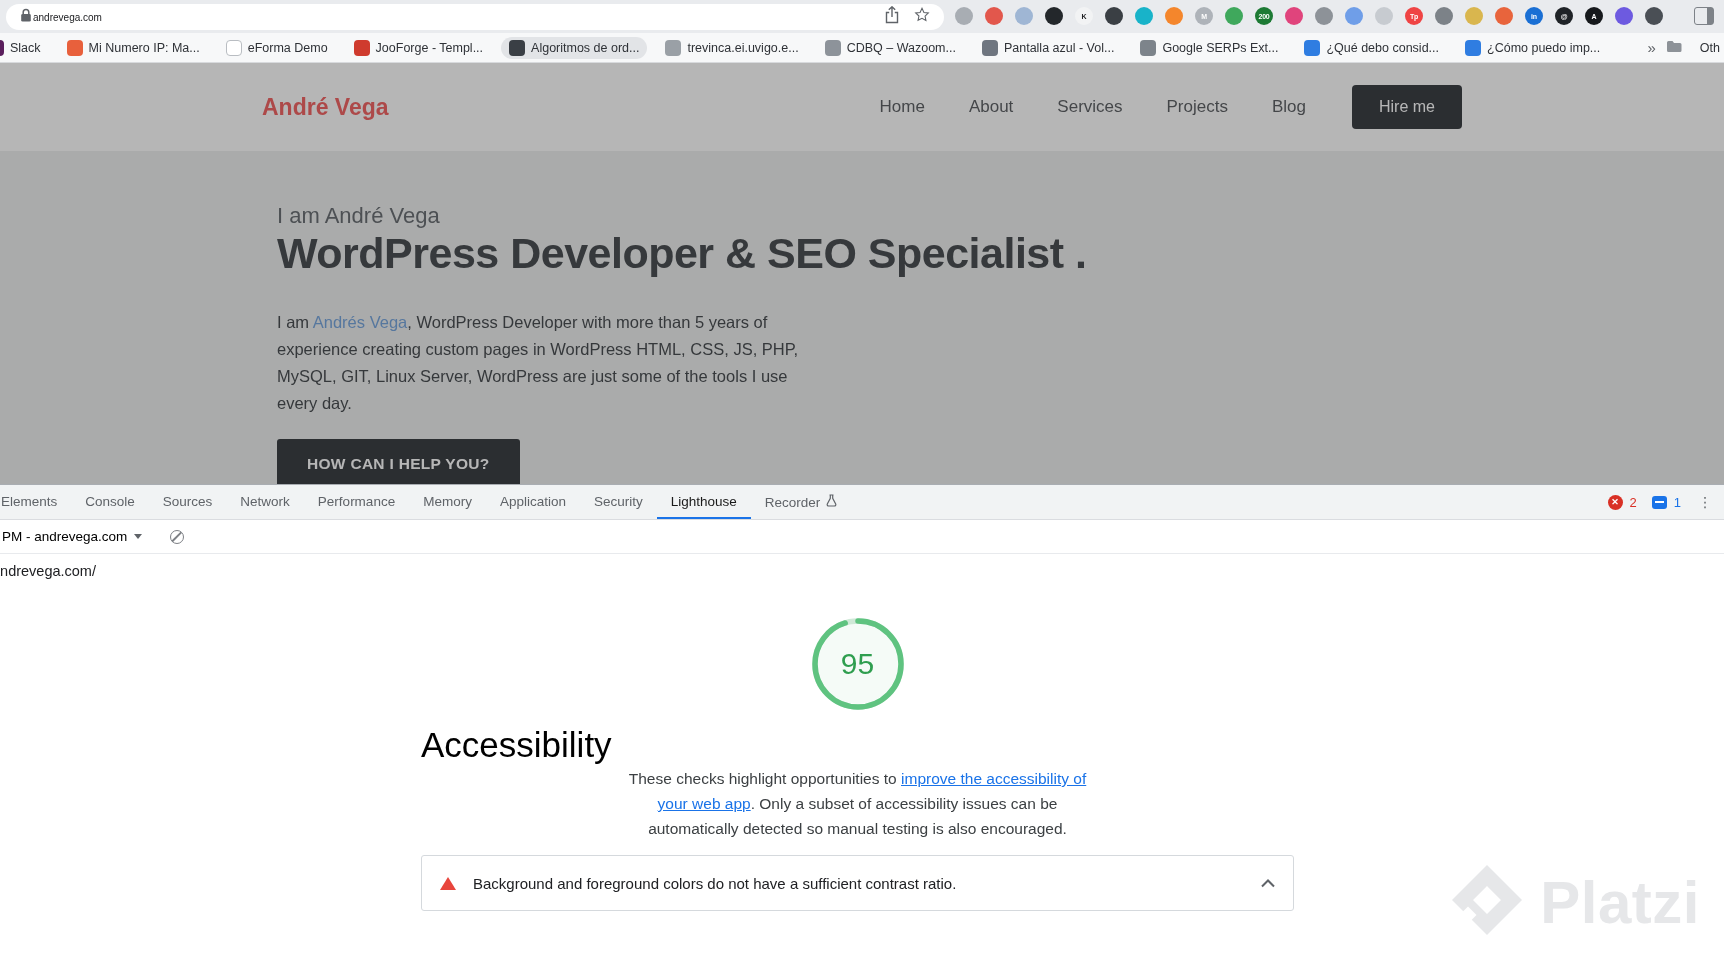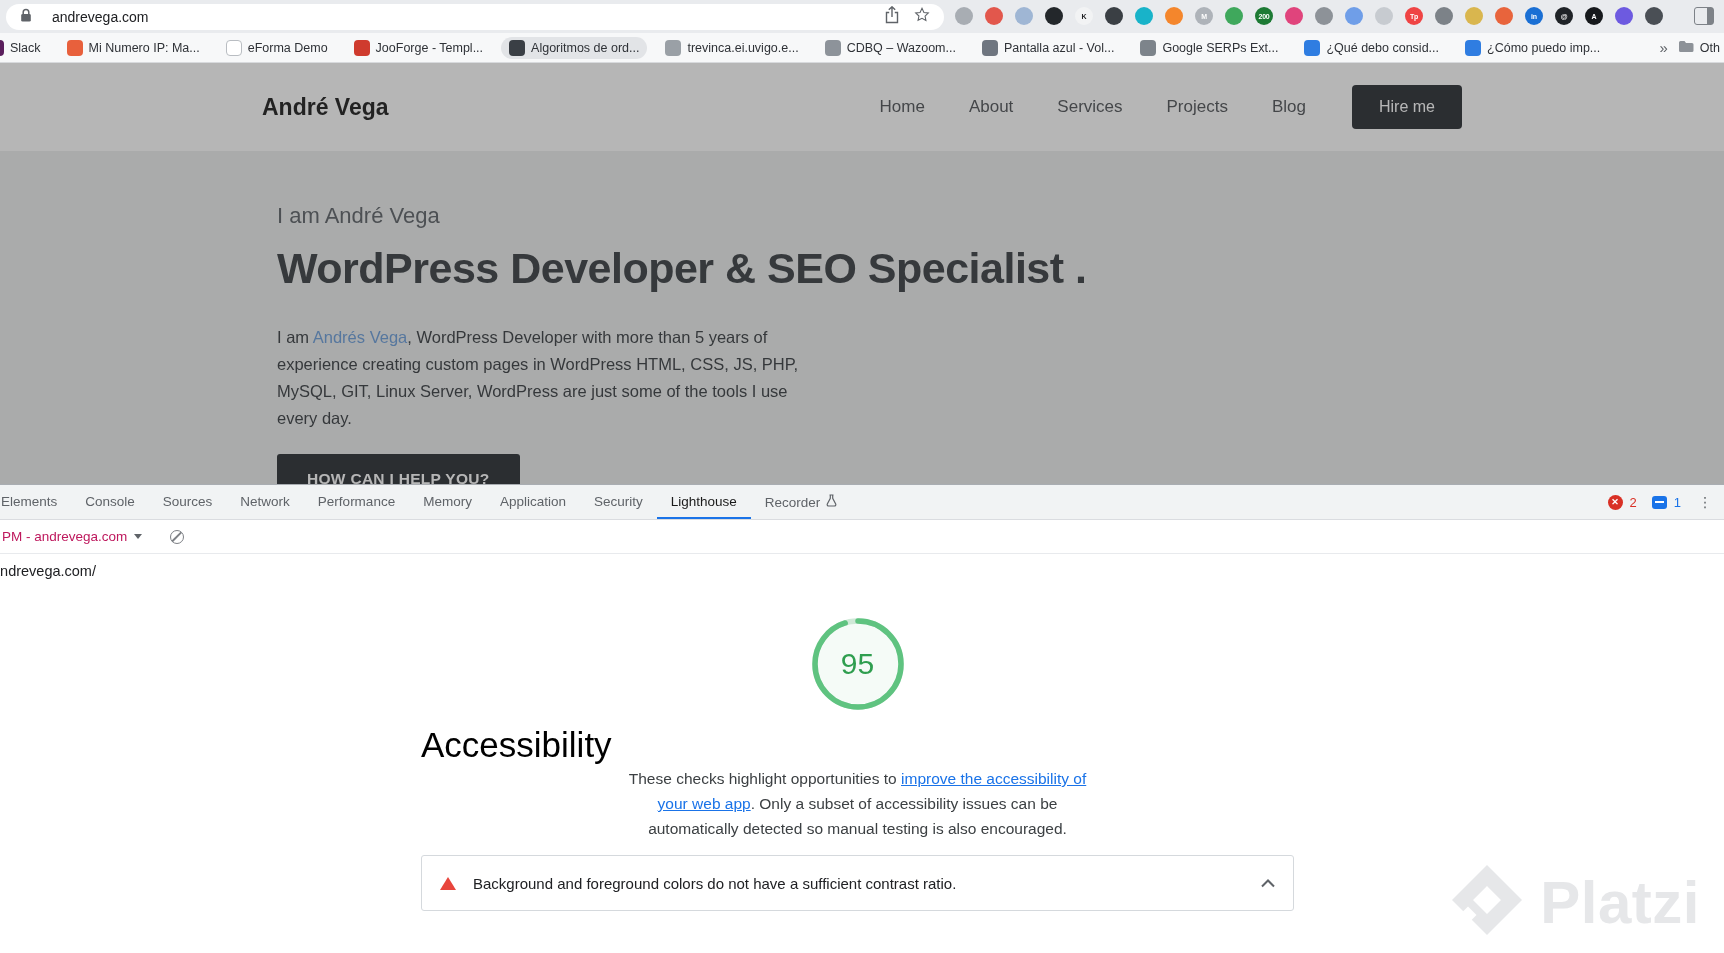--- a/index.html
+++ b/index.html
@@ -4,48 +4,48 @@
 <style>
   * { margin:0; padding:0; box-sizing:border-box; }
   html,body { width:1724px; height:953px; overflow:hidden; }
   body { font-family:"Liberation Sans", sans-serif; background:#fff; position:relative; }
   .screen { position:absolute; inset:0; }
 
   
   .addr-row { position:absolute; left:0; top:0; width:1724px; height:33px; background:#e9ebee; }
   .addr-pill { position:absolute; left:6px; top:4px; width:938px; height:26px; background:#fff; border-radius:13px;
                display:flex; align-items:center; padding:0 10px 0 14px; }
-  .url-text { font-size:14px; color:#202124; margin-left:20px; }
+  .url-text { font-size:10px; color:#202124; margin-left:1px; }
   .pill-right { margin-left:auto; display:flex; align-items:center; gap:15px; padding-right:4px; }
   .ext-row { position:absolute; left:955px; top:7px; display:flex; gap:12px; align-items:center; }
   .ext { width:18px; height:18px; border-radius:50%; color:#fff; font-size:7px; font-weight:700;
          display:flex; align-items:center; justify-content:center; letter-spacing:-0.2px; }
   .sidebar-toggle { position:absolute; right:10px; top:7px; width:20px; height:18px; border:1.5px solid #7d8288; border-radius:3px; }
   .sidebar-toggle::after { content:""; position:absolute; right:0; top:0; width:6px; height:100%; background:#7d8288; }
 
   .bm-row { position:absolute; left:0; top:33px; width:1724px; height:30px; background:#f7f8f9; border-bottom:1px solid #d8dadd; }
   .bm-list { display:flex; align-items:center; height:100%; gap:10px; margin-left:-20px; padding-left:0; }
   .bm { display:inline-flex; align-items:center; gap:6px; padding:3px 8px; border-radius:12px; font-size:12.5px; color:#2f3237; white-space:nowrap; }
   .fav { width:16px; height:16px; border-radius:4px; flex:0 0 auto; }
   .bm-right { position:absolute; right:4px; top:0; height:100%; display:flex; align-items:center; gap:10px; }
   .bm-more { color:#5f6368; font-size:15px; }
-  .bm-folder { display:inline-flex; align-items:center; gap:6px; font-size:12.5px; color:#2f3237; }
+  .bm-folder { display:inline-flex; align-items:center; gap:18px; font-size:12.5px; color:#2f3237; }
 
   
   .site { position:absolute; left:0; top:63px; width:1724px; height:421px; overflow:hidden; background:#eaecec; }
   .site-header { height:88px; background:#fff; display:flex; align-items:center; }
   .site-header-inner { width:1200px; margin:0 auto; display:flex; align-items:center; }
-  .logo { font-size:23px; font-weight:700; color:#000000; }
+  .logo { font-size:23px; font-weight:700; color:#ef4444; }
   .site-nav { margin-left:auto; display:flex; gap:44px; font-size:17px; color:#3b3f44; }
   .site-nav a { text-decoration:none; color:inherit; }
   .hire { margin-left:46px; background:#10151b; color:#fff; border:none; font-size:16px; padding:13px 27px; border-radius:4px; font-family:inherit; }
   .hero { height:333px; background:#eaecec; }
   .hero-inner { width:1200px; margin:0 auto; padding-left:15px; }
   .hero-intro { padding-top:52px; font-size:22px; color:#4a5056; }
-  .hero-title { margin-top:15px; font-size:43px; font-weight:800; letter-spacing:-0.5px; color:#23282d; }
+  .hero-title { font-size:43px; font-weight:800; letter-spacing:-0.5px; color:#23282d; }
   .hero-par { margin-top:31px; width:526px; font-size:16.5px; line-height:27px; color:#22272c; }
   .hero-link { color:#5b93d6; text-decoration:none; }
   .cta { margin-top:22px; background:#10151b; color:#fff; border:none; font-size:15.5px; font-weight:700; letter-spacing:0.3px;
          padding:16px 30px; border-radius:3px; font-family:inherit; display:inline-block; }
   .dim { position:absolute; inset:0; background:rgba(80,80,80,0.42); pointer-events:none; }
 
   
   .devtools { position:absolute; left:0; top:484px; width:1724px; height:469px; background:#fff; border-top:1px solid #a9adb2; }
   .dt-tabs { position:relative; height:35px; background:#f1f3f4; border-bottom:1px solid #dadce0;
              display:flex; align-items:stretch; font-size:13.5px; color:#5f6368; }
@@ -56,21 +56,21 @@
   .dt-badges { position:absolute; right:12px; top:0; height:34px; display:flex; align-items:center; gap:7px; }
   .err-ic { width:15px; height:15px; border-radius:50%; background:#d93025; color:#fff; font-size:9px; font-weight:700;
             display:flex; align-items:center; justify-content:center; }
   .err-n { color:#d93025; font-size:13px; }
   .iss-ic { position:relative; width:15px; height:13px; background:#1a73e8; border-radius:3px; margin-left:8px; }
   .iss-ic::after { content:""; position:absolute; left:3px; top:5px; width:9px; height:2px; background:#fff; }
   .iss-n { color:#1a73e8; font-size:13px; }
   .kebab { color:#5f6368; font-size:14px; margin-left:10px; }
 
   .dt-toolbar { height:34px; border-bottom:1px solid #e8eaed; display:flex; align-items:center; }
-  .report-select { display:flex; align-items:center; gap:7px; font-size:13.5px; color:#be185d; padding-left:2px; }
+  .report-select { display:flex; align-items:center; gap:7px; font-size:13.5px; color:#000000; padding-left:2px; }
   .caret-down { width:0; height:0; border-left:4.5px solid transparent; border-right:4.5px solid transparent; border-top:5px solid #5f6368; }
   .clear-ic { position:relative; width:14px; height:14px; border:1.6px solid #7d8085; border-radius:50%; margin-left:28px; }
   .clear-ic::after { content:""; position:absolute; left:-1px; top:5px; width:13px; height:1.6px; background:#7d8085; transform:rotate(-45deg); }
 
   .dt-url { height:35px; line-height:35px; font-size:14.5px; color:#202124; position:relative; left:-8px; }
 
   .report-col { width:873px; margin-left:421px; padding-top:27px; }
   .gauge { position:relative; width:96px; height:96px; margin:0 auto; }
   .score { position:absolute; inset:0; display:flex; align-items:center; justify-content:center;
            font-size:30px; color:#2f9e4f; }

